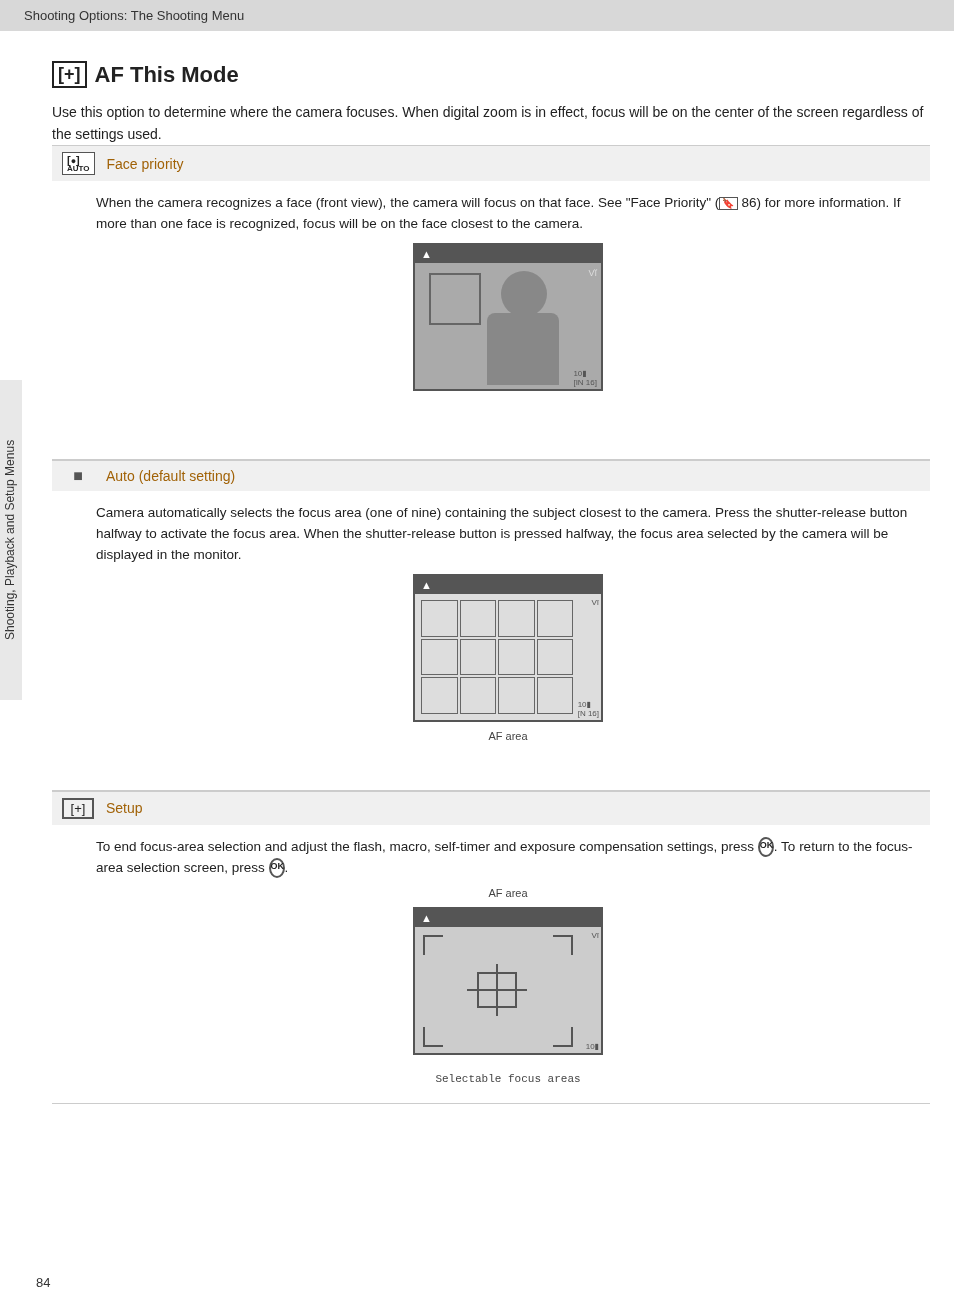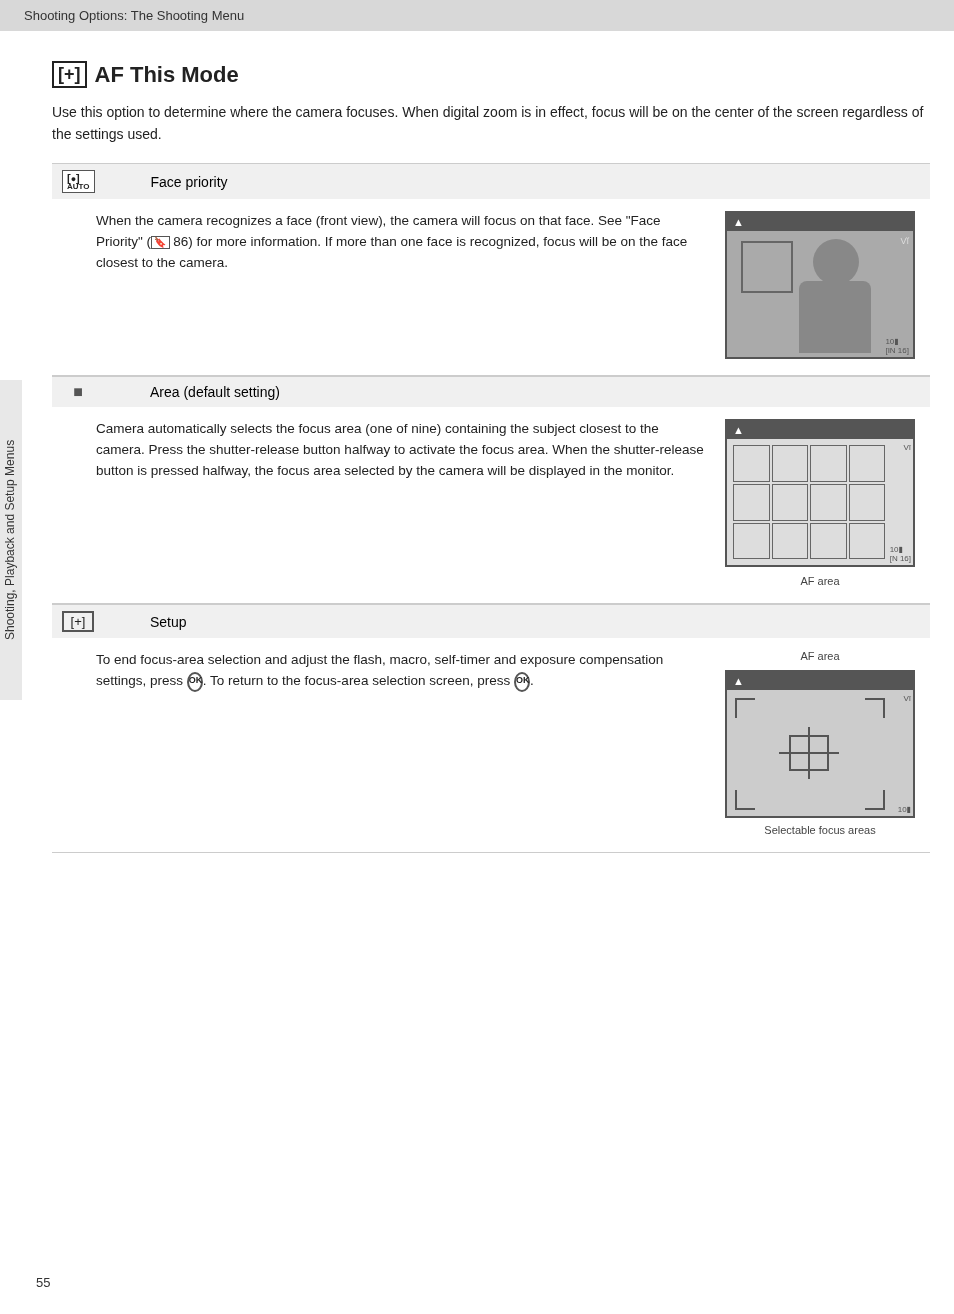--- a/index.html
+++ b/index.html
@@ -74,21 +74,20 @@
       font-weight: bold;
       display: inline-flex;
       align-items: center;
       justify-content: center;
     }
 
     
     .intro-text {
       font-size: 14px;
       line-height: 1.55;
-      margin-bottom: 18px;
     }
 
     
     .section-row {
       border-top: 1px solid #ccc;
       background: #f0f0f0;
       display: flex;
       align-items: center;
       padding: 6px 10px;
       gap: 12px;
@@ -99,31 +98,31 @@
       font-size: 13px;
       min-width: 32px;
       display: flex;
       align-items: center;
       justify-content: center;
     }
 
     .section-title {
       font-size: 14px;
       font-weight: normal;
-      color: #000000;
-      margin-left: 44px;
+      color: #a16207;
     }
 
     
     .section-content {
       display: flex;
-      gap: 12px;
+      gap: 0;
       padding: 12px 10px 16px 44px;
       border-bottom: 1px solid #ccc;
       margin-bottom: 0;
+      flex-direction: column;
     }
 
     .section-text {
       flex: 1;
       font-size: 13.5px;
       line-height: 1.55;
     }
 
     .section-text p {
       margin-bottom: 8px;
@@ -189,21 +188,22 @@
       background: #ddd;
       position: relative;
       width: 190px;
       height: 148px;
     }
 
     .selectable-label {
       font-size: 11px;
       color: #444;
       text-align: center;
-      margin-top: 2px;
+      margin-top: 14px;
+      font-family: Liberation Mono, monospace;
     }
 
     .ok-circle {
       display: inline-block;
       border: 2px solid #555;
       border-radius: 50%;
       width: 16px;
       height: 20px;
       text-align: left;
       line-height: 12px;
@@ -304,21 +304,21 @@
         </div>
         <div class="vf-bottom-indicator">
           <div style="font-size:8px; color:#555;">10▮<br>[IN 16]</div>
         </div>
       </div>
     </div>
   </div>
 
   <div class="section-row">
     <span class="section-icon icon-auto">■</span>
-    <span class="section-title">Area (default setting)</span>
+    <span class="section-title">Auto (default setting)</span>
   </div>
 
   <div class="section-content">
     <div class="section-text">
       <p>Camera automatically selects the focus area (one of nine) containing the subject closest to the camera. Press the shutter-release button halfway to activate the focus area. When the shutter-release button is pressed halfway, the focus area selected by the camera will be displayed in the monitor.</p>
     </div>
     <div class="section-image">
       <div class="viewfinder auto-af-vf">
         <div class="vf-top-bar">
           <span class="vf-camera-icon">▲</span>
@@ -374,13 +374,13 @@
         </div>
         <div style="position:absolute; right:2px; top:22px; font-size:8px; color:#555;">Vĭ</div>
         <div style="position:absolute; right:2px; bottom:2px; font-size:8px; color:#555;">10▮</div>
       </div>
       <div class="selectable-label">Selectable focus areas</div>
     </div>
   </div>
 
 </div>
 
-<div class="page-number">55</div>
+<div class="page-number">84</div>
 
 </body></html>

